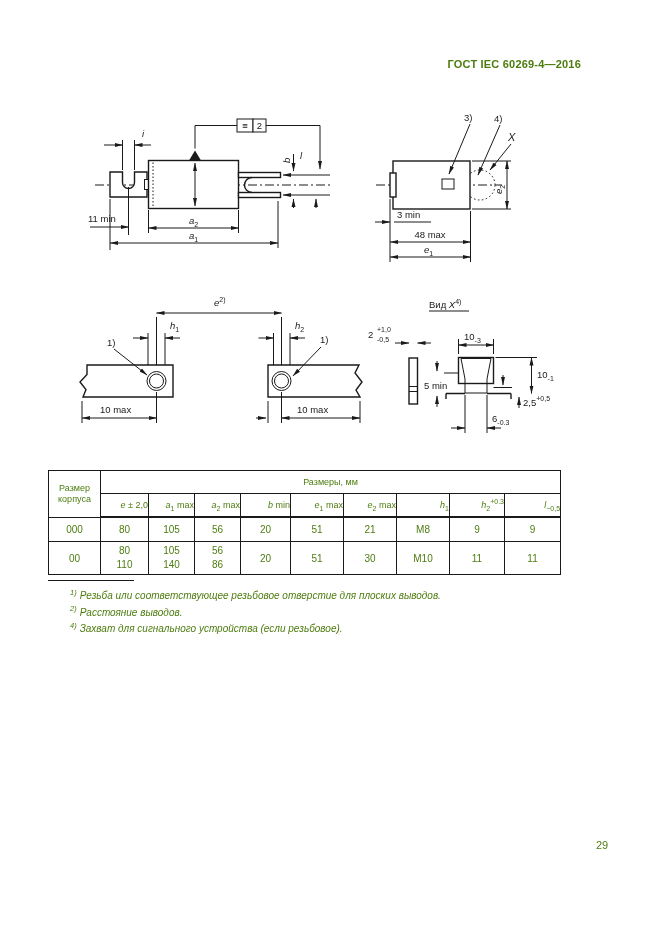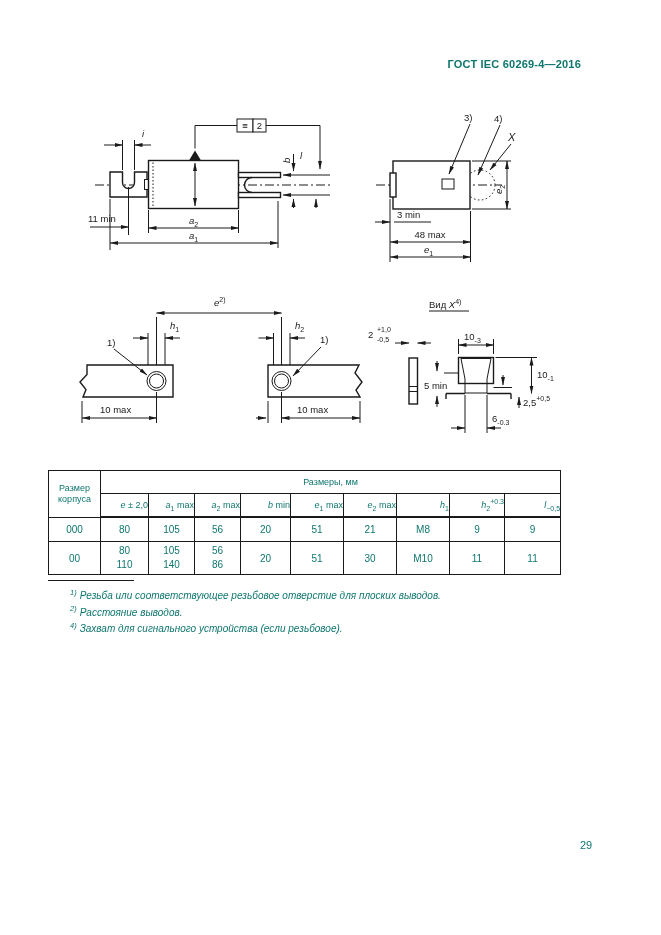--- a/index.html
+++ b/index.html
@@ -1,17 +1,17 @@
 <!DOCTYPE html>
 <html><head>
 <meta charset="utf-8">
 <style>
   html,body{margin:0;padding:0;background:#e8e8e8;}
   .page{position:relative;width:661px;height:935px;background:#ffffff;margin:0 auto;
-        font-family:"Liberation Sans",sans-serif;color:#0f766e;overflow:hidden;}
+        font-family:"Liberation Sans",sans-serif;color:#4d7c0f;overflow:hidden;}
   .page-header{position:absolute;top:58px;right:80px;font-size:11px;font-weight:bold;letter-spacing:.2px;}
   svg.drawings{position:absolute;top:95px;left:0;}
   svg .ln{stroke:#1a1a1a;stroke-width:1;fill:none;}
   svg .lnb{stroke:#1a1a1a;stroke-width:1.4;fill:none;}
   svg .fw{fill:#ffffff;}
   svg text{fill:#1a1a1a;font-family:"Liberation Sans",sans-serif;font-size:9.5px;}
   svg .ti{font-style:italic;}
   svg .ts{font-size:7px;}
   svg .tb{font-size:11px;}
   
@@ -22,21 +22,21 @@
   table.dims thead tr:nth-child(2) th{border-bottom:2.4px solid #1a1a1a;text-align:right;}
   table.dims tbody td{font-size:10px;height:21px;}
   table.dims td.multi{white-space:pre-line;line-height:14px;padding:2px 0;}
   table.dims .corner{font-size:9px;line-height:11px;}
   
   .footnotes{position:absolute;top:580px;left:48px;width:545px;}
   .fn-rule{width:86px;border-top:1px solid #1a1a1a;margin-bottom:7px;}
   .footnotes p{margin:0;padding:0;font-size:10px;line-height:16.5px;text-indent:22px;font-style:italic;}
   .footnotes sup{font-size:7.5px;margin-right:3px;}
   .caption{position:absolute;top:661px;left:0;width:661px;text-align:center;font-size:10px;}
-  .page-number{position:absolute;top:839px;left:580px;font-size:11px;text-align:right;}
+  .page-number{position:absolute;top:839px;left:596px;font-size:11px;text-align:right;}
   sub,sup{line-height:0;}
   table.dims sub{font-size:7px;}
   table.dims sup{font-size:7px;}
 </style>
 </head>
 <body>
 
 <div class="page">
 
   <div class="page-header">ГОСТ IEC 60269-4—2016</div>

